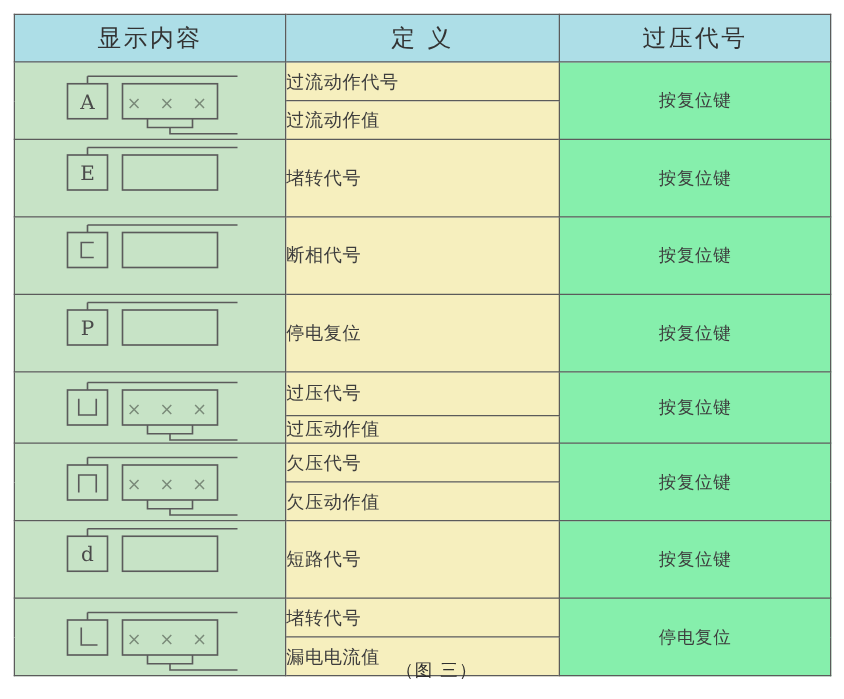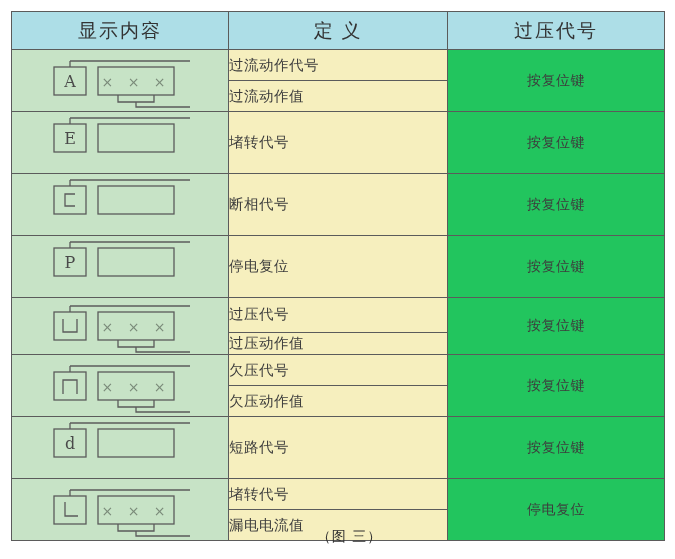--- a/index.html
+++ b/index.html
@@ -31,27 +31,26 @@
 
   
   th.hd{
     background:#addee7;
     height:38px;
     font-size:19px;
     font-weight:normal;
     letter-spacing:2px;
     text-align:center;
     color:#333;
-    font-family:Liberation Serif, serif;
   }
 
   
   td.disp{background:#c7e3c6;}
   td.def{background:#f6efbe;}
-  td.reset{background:#22c55e;}
+  td.reset{background:#86efac;}
 
   td.def{
     font-size:14.5px;
     padding-left:16px;
     color:#3d3d3d;
     letter-spacing:.5px;
   }
   td.reset{
     font-size:14px;
     text-align:center;

